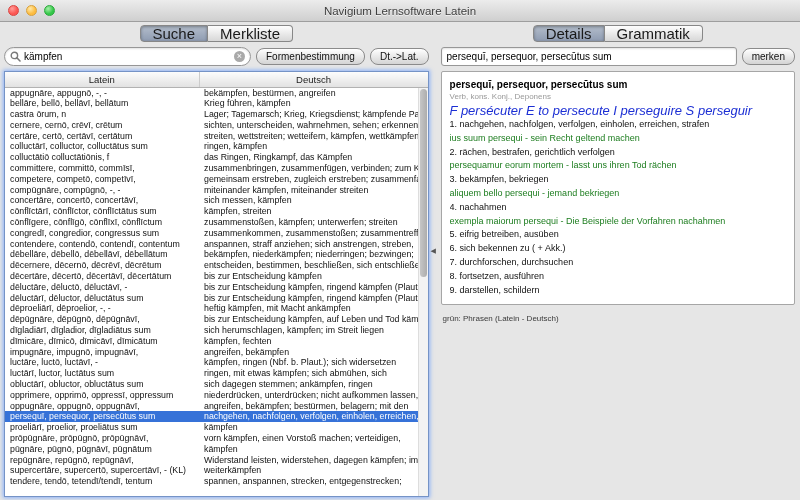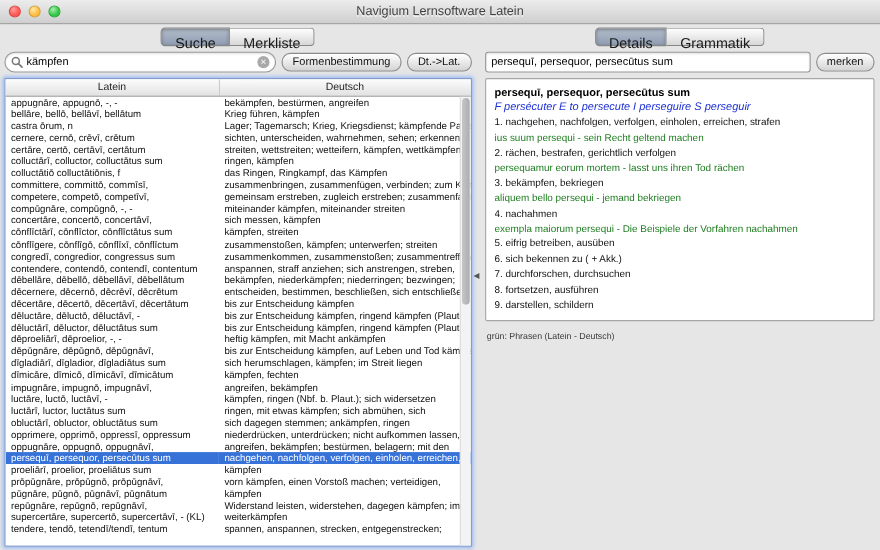--- a/index.html
+++ b/index.html
@@ -19,21 +19,21 @@
   .content { flex:1; display:flex; min-height:0; }
 
   
   .left-panel { flex:0 0 414px; display:flex; flex-direction:column; padding:3px 2px 3px 4px; min-height:0; }
   .splitter { flex:0 0 8px; position:relative; cursor:col-resize; }
   .splitter .arrow { position:absolute; top:47%; left:0; font-size:7px; color:#555; }
   .right-panel { flex:1; display:flex; flex-direction:column; padding:3px 5px 3px 2px; min-height:0; }
 
   
   .segmented { display:flex; justify-content:center; margin-bottom:5px; height:17px; flex:0 0 17px; }
-  .segment { font-size:13px; line-height:15px; padding:6px 12px; background:linear-gradient(#fefefe,#d7d7d7); border:1px solid #878787; color:#1a1a1a; cursor:default; }
+  .segment { font-size:15px; line-height:15px; padding:0 12px; background:linear-gradient(#fefefe,#d7d7d7); border:1px solid #878787; color:#1a1a1a; cursor:default; }
   .segment:first-child { border-radius:4px 0 0 4px; }
   .segment:last-child { border-radius:0 4px 4px 0; border-left:none; }
   .segment.active { background:linear-gradient(#b3bdcb,#8f9cb2); box-shadow:inset 0 1px 3px rgba(0,0,0,.35); }
 
   
   .control-row { display:flex; align-items:center; gap:5px; margin-bottom:5px; height:19px; flex:0 0 19px; }
   .search-field { flex:0 0 247px; height:19px; background:#fff; border:1px solid #979797; border-radius:10px; display:flex; align-items:center; padding:0 5px; box-shadow:inset 0 1px 2px rgba(0,0,0,.12); }
   .search-field input { border:none; outline:none; flex:1; font-size:10px; font-family:inherit; background:transparent; min-width:0; }
   .clear-btn { width:11px; height:11px; border-radius:50%; background:#a9a9a9; color:#fff; font-size:9px; line-height:11px; text-align:center; cursor:default; }
   .btn { font-size:10px; line-height:15px; padding:0 9px; background:linear-gradient(#ffffff,#d4d4d4); border:1px solid #8b8b8b; border-radius:8px; color:#111; cursor:default; white-space:nowrap; }
@@ -49,21 +49,21 @@
   .vscroll { position:absolute; top:16px; right:0; bottom:0; width:10px; background:#f3f3f3; border-left:1px solid #dddddd; }
   .vscroll .thumb { position:absolute; top:1px; left:1px; width:7px; height:46%; background:linear-gradient(90deg,#c6c6c6,#adadad); border-radius:4px; }
 
   
   .word-row { display:flex; align-items:center; gap:5px; margin-bottom:5px; height:19px; flex:0 0 19px; }
   .word-row input { flex:1; height:19px; border:1px solid #979797; border-radius:3px; padding:0 5px; font-size:10px; font-family:inherit; background:#fff; box-shadow:inset 0 1px 2px rgba(0,0,0,.12); min-width:0; }
 
   .details-box { background:#fff; border:1px solid #a6a6a6; border-radius:2px; padding:6px 8px; font-size:9px; overflow:hidden; }
   .headword { font-weight:bold; font-size:10px; color:#000; line-height:13px; }
   .word-class { font-size:8px; color:#999; line-height:11px; margin-bottom:2px; }
-  .mnemonic { color:#1c2fd4; font-style:italic; font-size:10px; line-height:13px; margin-bottom:2px; }
+  .mnemonic { color:#1c2fd4; font-style:italic; font-size:13px; line-height:13px; margin-bottom:2px; }
   .entry { line-height:11px; margin-bottom:2.8px; white-space:nowrap; overflow:hidden; }
   .entry.meaning { color:#111; }
   .entry.phrase { color:#1d7d1f; }
 
   .legend { margin-top:9px; padding-left:2px; font-size:8px; color:#3a3a3a; line-height:10.5px; }
 </style>
 </head>
 <body>
 
 <div class="window">
@@ -279,20 +279,21 @@
         <div class="segment">Grammatik</div>
       </div>
 
       <div class="word-row">
         <input type="text" value="persequī, persequor, persecūtus sum" style="">
         <button class="btn">merken</button>
       </div>
 
       <div class="details-box">
         <div class="headword">persequī, persequor, persecūtus sum</div>
+        <div class="word-class">Verb, kons. Konj., Deponens</div>
         <div class="mnemonic">F persécuter E to persecute I perseguire S perseguir</div>
         <div>
             <div class="entry meaning">1. nachgehen, nachfolgen, verfolgen, einholen, erreichen, strafen</div>
             <div class="entry phrase">ius suum persequi - sein Recht geltend machen</div>
             <div class="entry meaning">2. rächen, bestrafen, gerichtlich verfolgen</div>
             <div class="entry phrase">persequamur eorum mortem - lasst uns ihren Tod rächen</div>
             <div class="entry meaning">3. bekämpfen, bekriegen</div>
             <div class="entry phrase">aliquem bello persequi - jemand bekriegen</div>
             <div class="entry meaning">4. nachahmen</div>
             <div class="entry phrase">exempla maiorum persequi - Die Beispiele der Vorfahren nachahmen</div>

